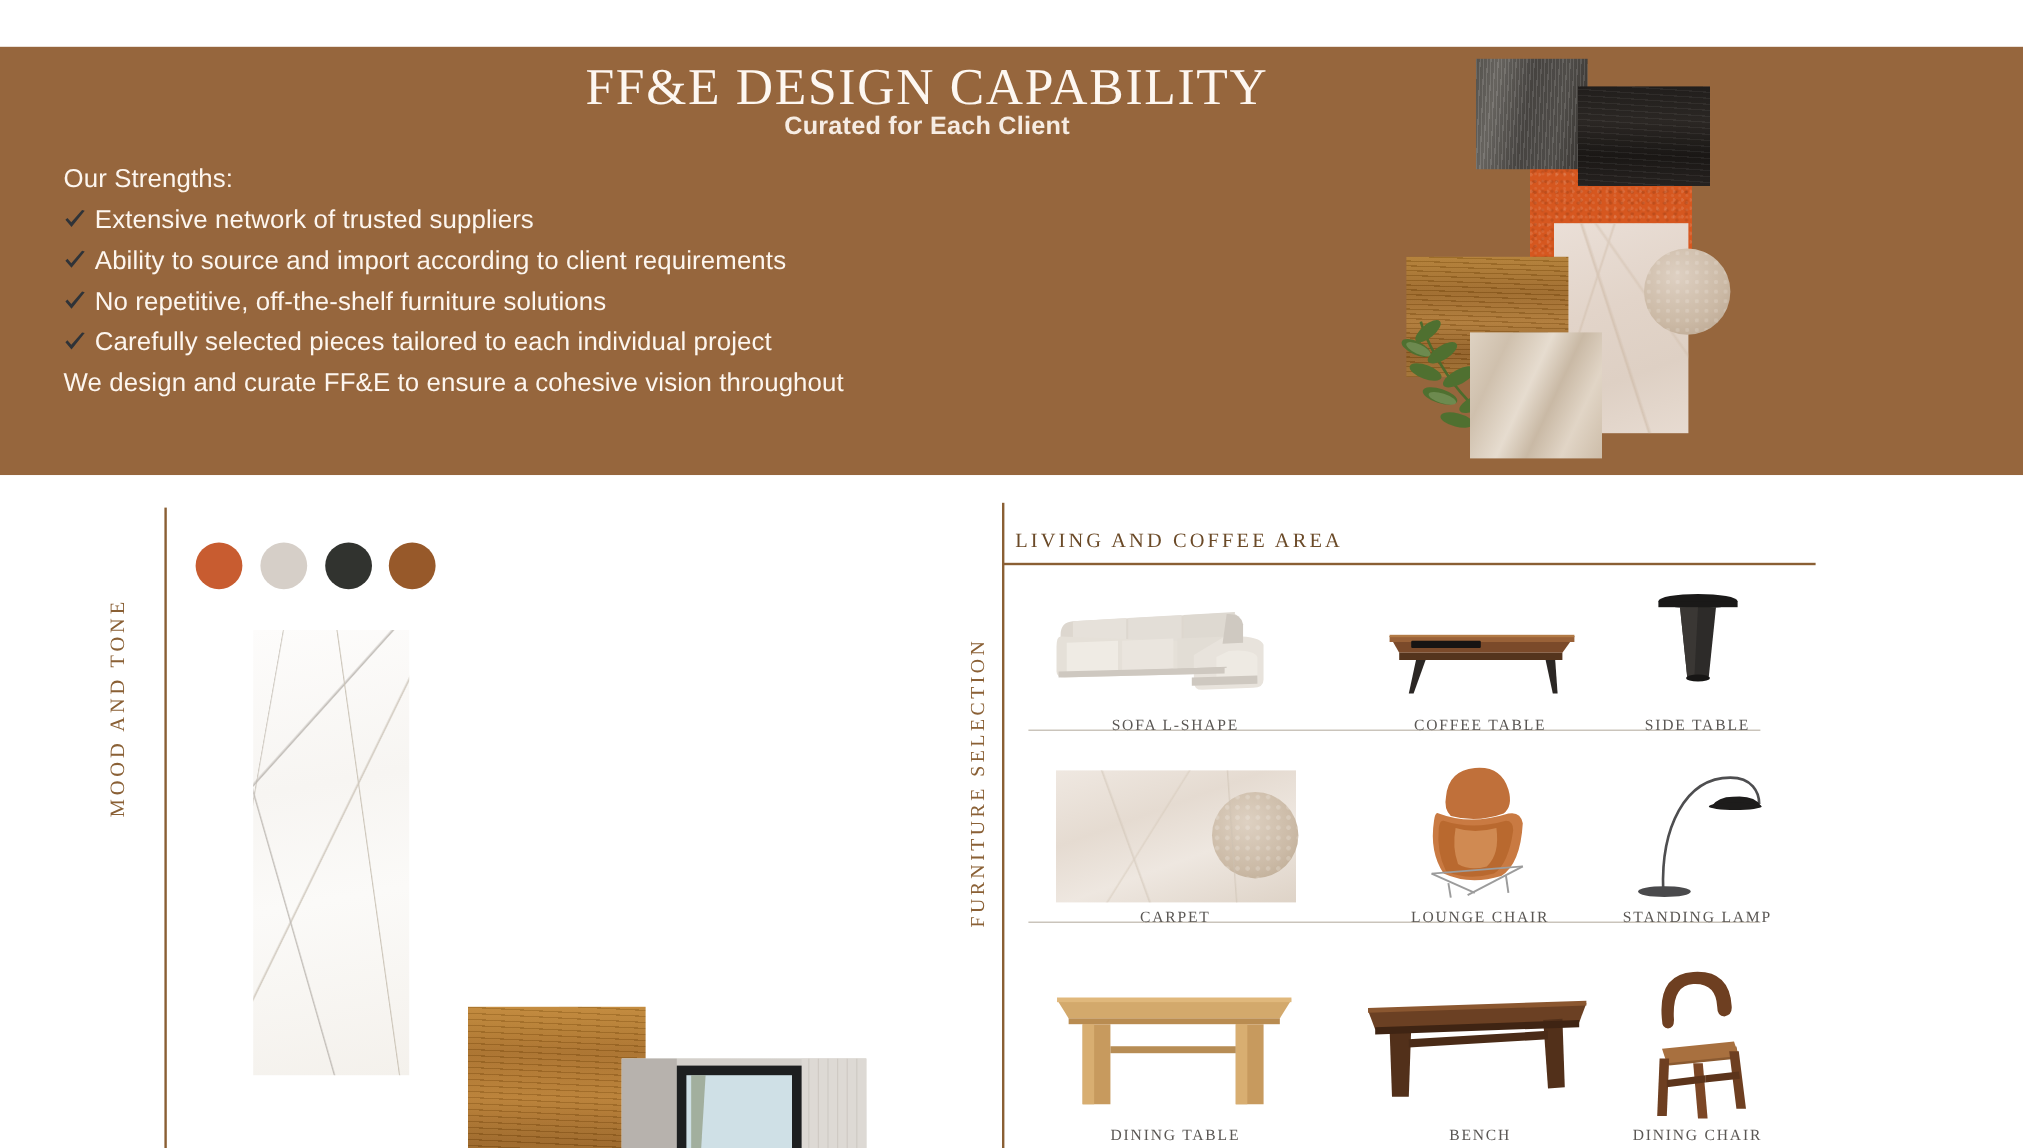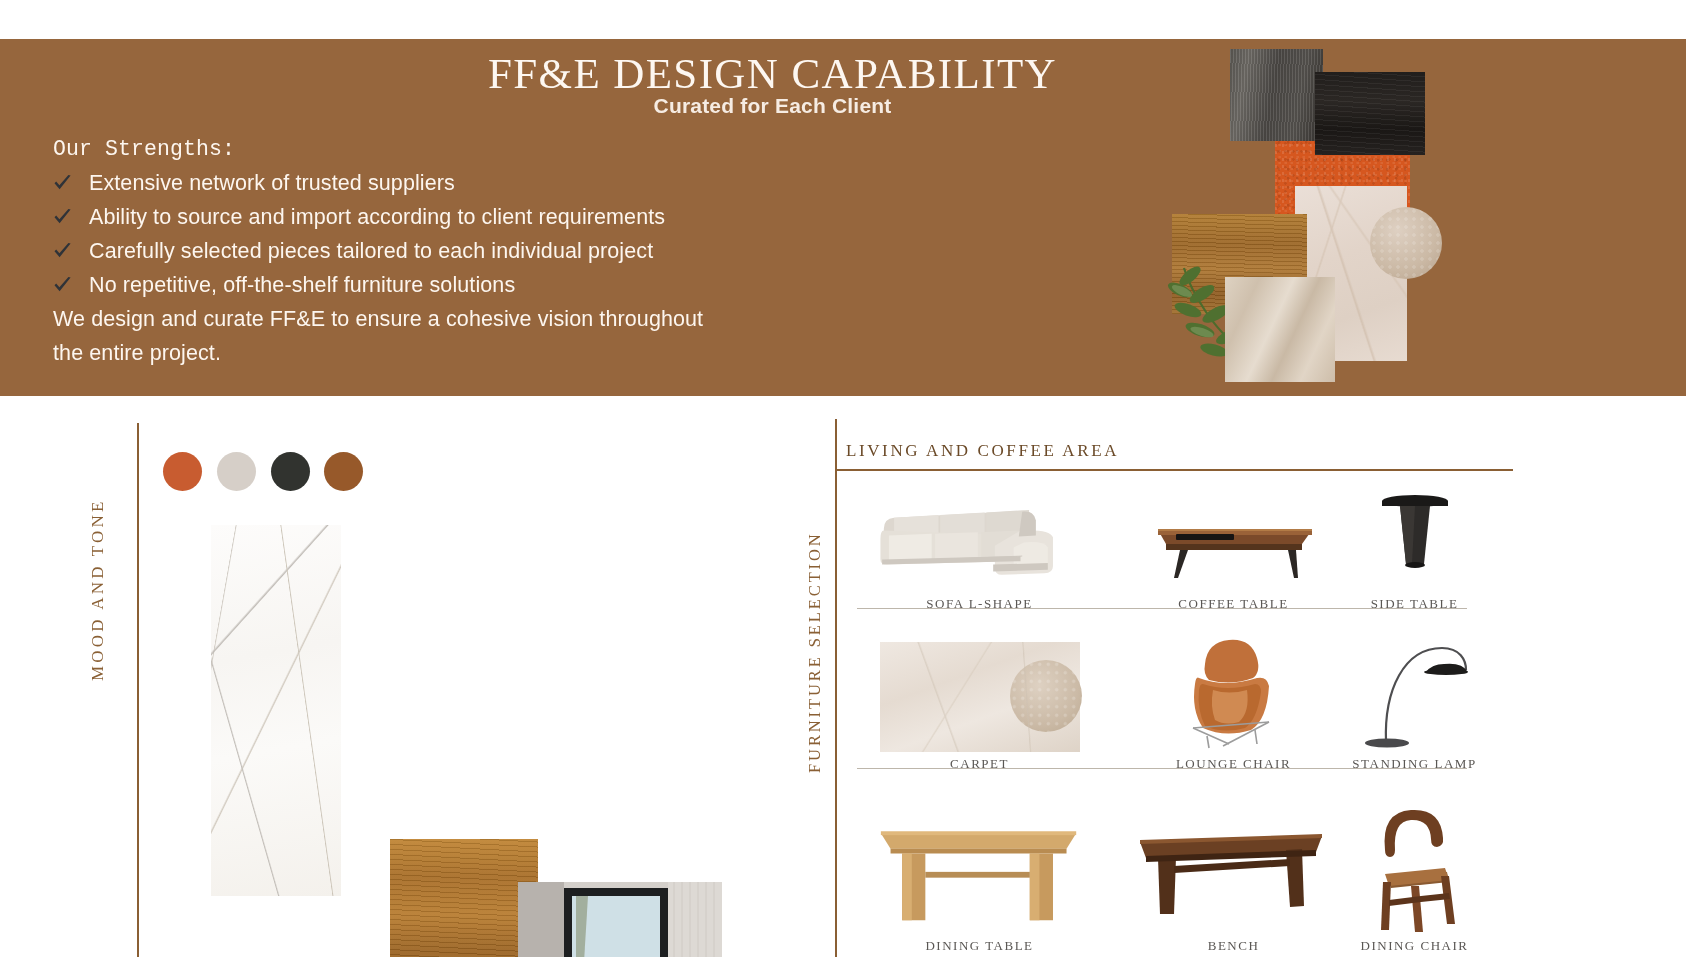--- a/index.html
+++ b/index.html
@@ -27,24 +27,24 @@
   }
   .banner-sub {
     position: absolute; left: 0; top: 55px; width: 1545px;
     text-align: center;
     font-family: "Liberation Sans", sans-serif;
     font-size: 21px; color: #f6ece3; font-weight: 700;
     letter-spacing: .2px;
   }
   .strengths { position: absolute; left: 53px; top: 93px; width: 760px; }
   .strengths-head {
-    font-size: 21.5px; color: #fdf6ef; line-height: 34px; letter-spacing: .1px; font-family: Liberation Mono, monospace;
+    font-size: 21.5px; color: #fdf6ef; line-height: 34px; letter-spacing: .1px;
   }
   .strength-row {
-    display: flex; align-items: center; gap: 17px;
+    display: flex; align-items: center; gap: 7px;
     line-height: 34px; height: 34px;
   }
   .check {
     display: inline-block; width: 19px; height: 19px; position: relative;
     flex: 0 0 19px;
   }
   .check svg { display:block; }
   .strength-txt { font-size: 21.5px; color: #fdf6ef; letter-spacing: .1px; white-space: nowrap; }
   .closing { margin-top: 0; }
   .closing div { font-size: 21.5px; color: #fdf6ef; line-height: 34px; letter-spacing: .1px; }
@@ -221,35 +221,34 @@
         </span>
         <span class="strength-txt">Ability to source and import according to client requirements</span>
       </div>
 
       <div class="strength-row">
         <span class="check">
           <svg width="19" height="19" viewBox="0 0 19 19">
               <path d="M1.5 9.2 L6.6 15.2 L17.6 1.6 L15.4 1.0 L6.4 11.3 L3.2 7.6 Z" fill="#2f3338"></path>
             </svg>
         </span>
-        <span class="strength-txt">Carefully selected pieces tailored to each individual project</span>
+        <span class="strength-txt">No repetitive, off-the-shelf furniture solutions</span>
       </div>
 
       <div class="strength-row">
         <span class="check">
           <svg width="19" height="19" viewBox="0 0 19 19">
               <path d="M1.5 9.2 L6.6 15.2 L17.6 1.6 L15.4 1.0 L6.4 11.3 L3.2 7.6 Z" fill="#2f3338"></path>
             </svg>
         </span>
-        <span class="strength-txt">No repetitive, off-the-shelf furniture solutions</span>
+        <span class="strength-txt">Carefully selected pieces tailored to each individual project</span>
       </div>
 
       <div class="closing">
         <div>We design and curate FF&amp;E to ensure a cohesive vision throughout</div>
-        <div>the entire project.</div>
       </div>
     </div>
 
     <div class="collage">
       <div class="mat mat-orange"></div>
       <div class="mat mat-marble"></div>
       <div class="mat mat-metal"></div>
       <div class="mat mat-blackwood"></div>
       <div class="mat mat-wood"></div>
       <div class="mat mat-circle"></div>

